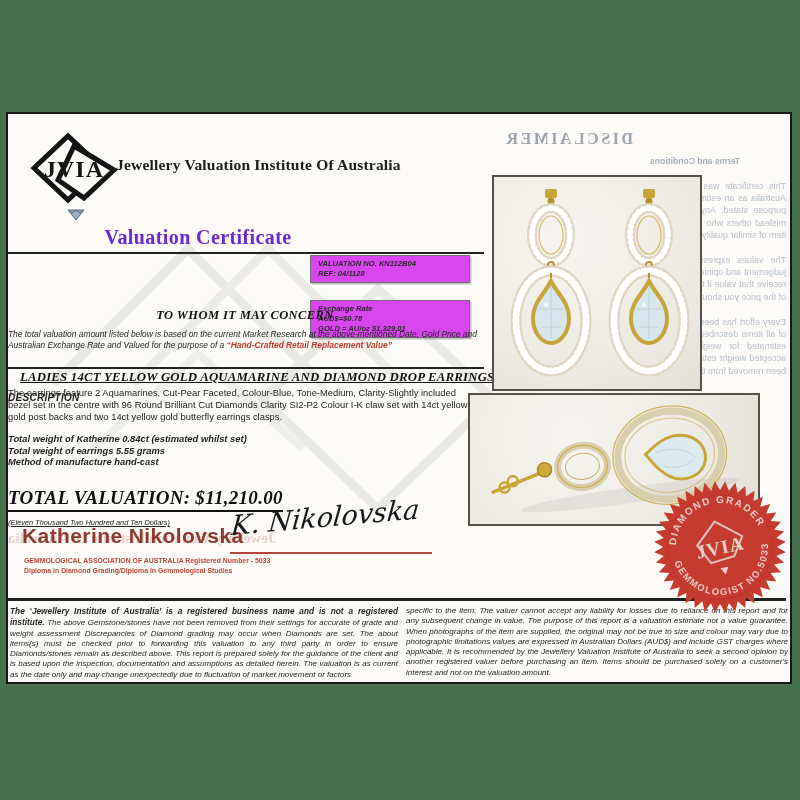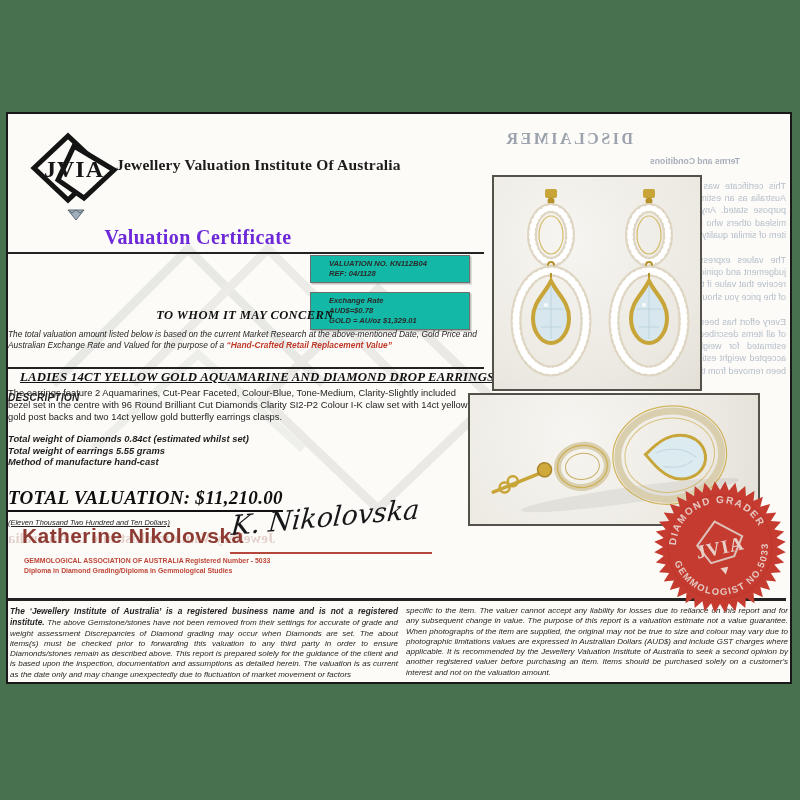--- a/index.html
+++ b/index.html
@@ -7,22 +7,22 @@
   .stage{position:relative;width:800px;height:800px;background:#487150;}
   .page{position:absolute;left:6px;top:112px;width:786px;height:572px;background:#fcfbf7;
     border:2px solid #181818;box-sizing:border-box;}
   .abs{position:absolute;}
   
   .org-name{font-family:"Liberation Serif",serif;font-weight:bold;font-size:15.5px;color:#1c1c1c;letter-spacing:.2px;}
   .cert-title{font-family:"Liberation Serif",serif;font-weight:bold;font-size:20px;color:#6d28d9;letter-spacing:.4px;}
   .rule{background:#222;height:2px;}
   
   .meta{width:160px;font-size:7.6px;font-style:italic;font-weight:bold;color:#2a2a2a;}
-  .meta .cell{background:#14b8a6;border:1px solid #6e6e6e;box-shadow:1.5px 1.5px 0 rgba(90,90,90,.35);
-    padding:3px 18px;margin-bottom:9px;line-height:10px;}
+  .meta .cell{background:#d946ef;border:1px solid #6e6e6e;box-shadow:1.5px 1.5px 0 rgba(90,90,90,.35);
+    padding:3px 7px;margin-bottom:17px;line-height:10px;}
   
   .concern{font-family:"Liberation Serif",serif;font-weight:bold;font-style:italic;font-size:12.5px;color:#111;text-align:center;letter-spacing:.4px;}
   .intro{font-size:8.4px;font-style:italic;color:#252525;line-height:11px;}
   .red{color:#c0392b;font-weight:bold;}
   .desc-label{font-size:10px;font-weight:bold;font-style:italic;color:#1d1d1d;letter-spacing:.3px;margin-top:35px;}
   .item-title{font-family:"Liberation Serif",serif;font-weight:bold;font-style:italic;font-size:12.8px;color:#101010;
     text-decoration:underline;letter-spacing:.2px;margin-left:12px;}
   .item-desc{font-size:9.4px;color:#232323;line-height:12px;}
   .weights div{font-size:9.4px;font-weight:bold;font-style:italic;color:#1e1e1e;line-height:11.5px;}
   .total{font-family:"Liberation Serif",serif;font-weight:bold;font-style:italic;font-size:19px;color:#0f0f0f;
@@ -105,21 +105,21 @@
     <div class="abs intro" style="left:0;top:215px;width:476px;">
       <span>The total valuation amount listed below is based on the current Market Research at the above-mentioned Date, Gold Price and Australian Exchange Rate and Valued for the purpose of a </span><span class="red">“Hand-Crafted Retail Replacement Value”</span>
     </div>
 
     <div class="abs desc-label" style="left:0;top:243px;">DESCRIPTION</div>
     <div class="abs rule" style="left:0;top:253px;width:476px;height:1.5px;"></div>
     <div class="abs item-title" style="left:0;top:256px;width:478px;">LADIES 14CT YELLOW GOLD AQUAMARINE AND DIAMOND DROP EARRINGS</div>
     <div class="abs item-desc" style="left:0;top:273px;width:472px;">The earrings feature 2 Aquamarines, Cut-Pear Faceted, Colour-Blue, Tone-Medium, Clarity-Slightly included bezel set in the centre with 96 Round Brilliant Cut Diamonds Clarity SI2-P2 Colour I-K claw set with 14ct yellow gold post backs and two 14ct yellow gold butterfly earrings clasps.</div>
 
     <div class="abs weights" style="left:0;top:319px;">
-      <div>Total weight of Diamonds 0.84ct (estimated whilst set)</div>
+      <div>Total weight of Katherine 0.84ct (estimated whilst set)</div>
       <div>Total weight of earrings 5.55 grams</div>
       <div>Method of manufacture hand-cast</div>
     </div>
 
     <div class="abs" style="left:0;top:373px;">
       <span class="total">TOTAL VALUATION: $11,210.00</span>
     </div>
     <div class="abs total-words" style="left:0;top:404px;">(Eleven Thousand Two Hundred  and Ten Dollars)</div>
 
     <div class="abs mirror ghost-maroon" style="left:0px;top:416px;">Jewellery Valuation Institute Of Australia</div>

